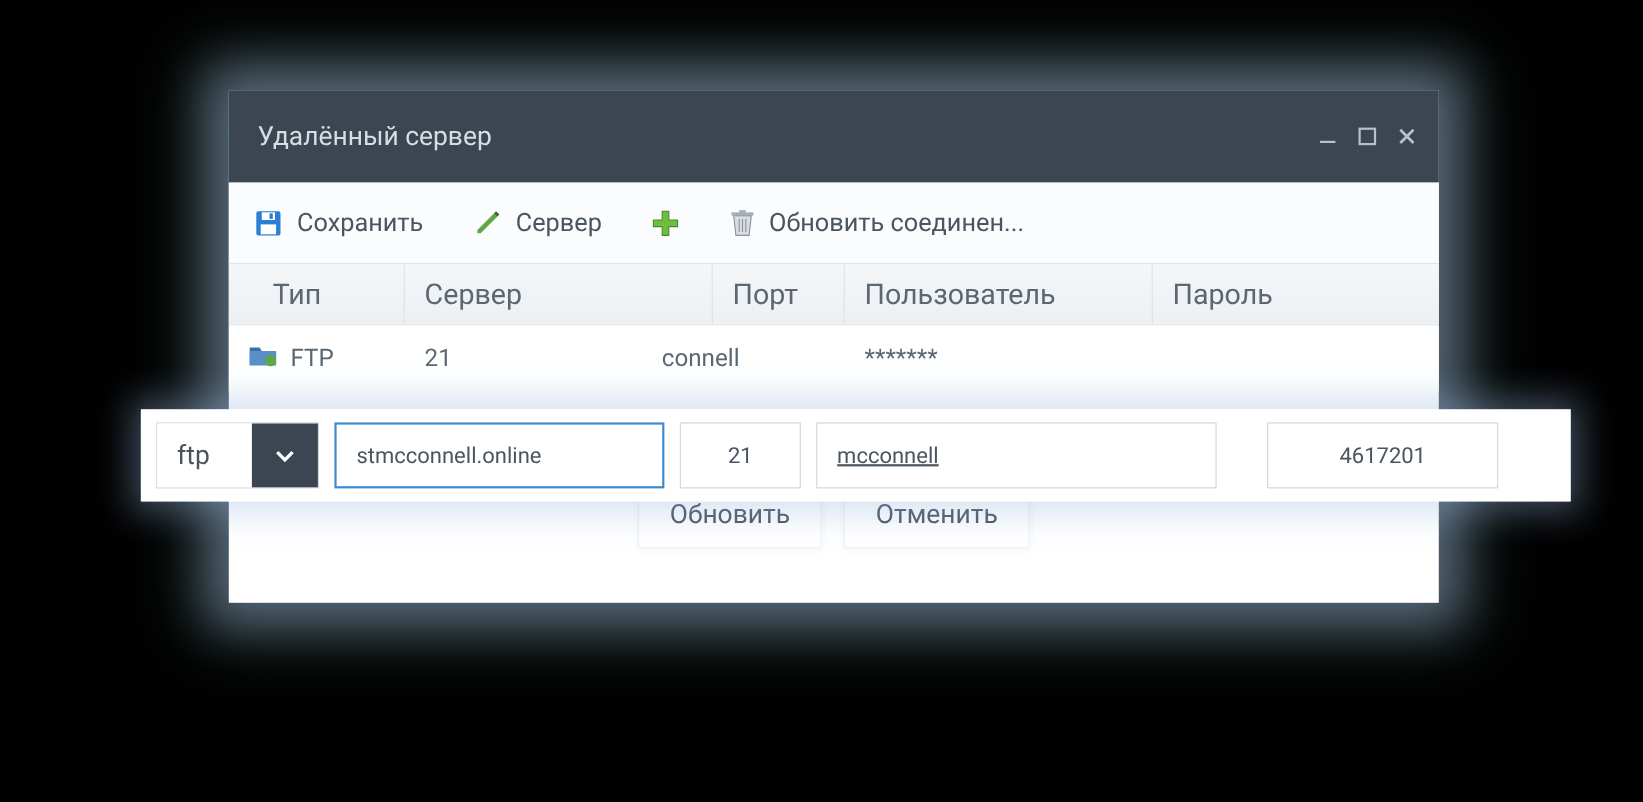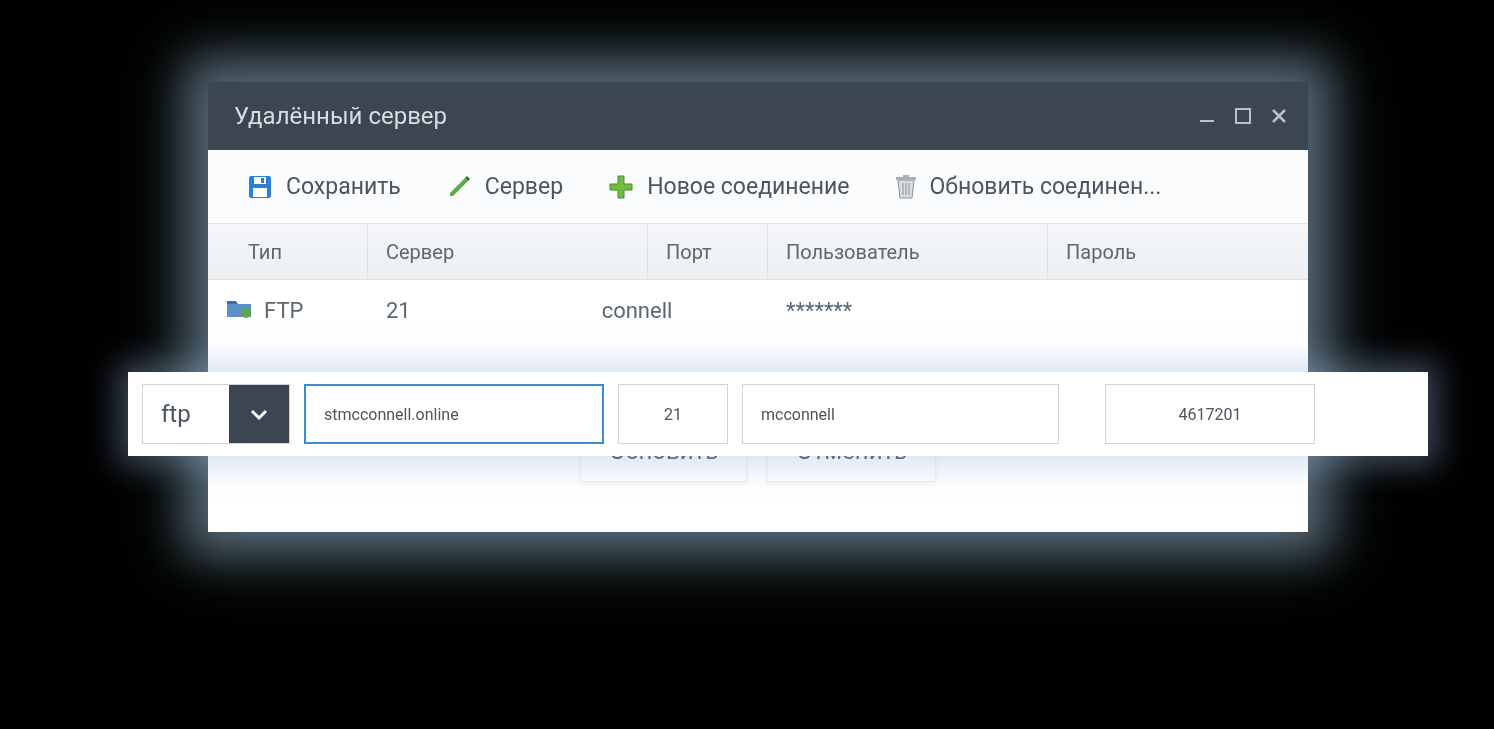--- a/index.html
+++ b/index.html
@@ -14,41 +14,41 @@
     position: absolute;
     left: 208px;
     top: 82px;
     width: 1100px;
     background: #fff;
     box-shadow: 0 0 40px 20px rgba(180,200,255,0.35), 0 0 60px 30px rgba(150,220,200,0.25);
   }
   .titlebar {
     background: #3b4652;
     color: #d8dde2;
-    height: 68px;
+    height: 84px;
     display: flex;
     align-items: center;
     justify-content: space-between;
     padding: 0 20px 0 26px;
     font-size: 24px;
   }
   .titlebar-controls {
     display: flex;
     gap: 18px;
     align-items: center;
     color: #b8c0c8;
   }
   .titlebar-controls span { cursor: pointer; display:inline-flex; align-items:center; }
   .toolbar {
     background: #fbfcfd;
     border-bottom: 1px solid #e0e4e8;
     height: 74px;
     display: flex;
     align-items: center;
-    padding: 0 20px;
+    padding: 0 4px;
     gap: 8px;
     text-align: right;
   }
   .toolbar-btn {
     display: flex;
     align-items: center;
     gap: 12px;
     padding: 8px 18px;
     font-size: 23px;
     color: #4a5560;
@@ -56,21 +56,21 @@
     white-space: nowrap;
   }
   .toolbar-btn .icon { display:inline-flex; width:28px; height:28px; align-items:center; justify-content:center; }
   .toolbar-btn.trunc { overflow:hidden; text-overflow:ellipsis; max-width:300px; }
   .headers {
     display: flex;
     background: linear-gradient(#f4f6f8,#edf0f3);
     border-bottom: 1px solid #dde2e7;
     height: 56px;
     align-items: center;
-    font-size: 20px;
+    font-size: 26px;
     color: #5b6873;
   }
   .headers > div { border-right: 1px solid #dde2e7; height:100%; display:flex; align-items:center; padding-left:18px; }
   .col-type { width: 160px; padding-left:40px !important; }
   .col-server { width: 280px; }
   .col-port { width: 120px; }
   .col-user { width: 280px; text-align: center; }
   .col-pass { flex:1; border-right:none !important; }
   .datarow {
     display: flex;
@@ -113,30 +113,30 @@
     width: 60px;
     background:#3b4652;
     display:flex;
     align-items:center;
     justify-content:center;
     cursor:pointer;
   }
   input.field {
     height: 60px;
     border: 1px solid #d0d5da;
-    font-size: 16px;
+    font-size: 20px;
     color:#4a5560;
     padding: 0 18px;
     font-family: inherit;
     background:#fff;
   }
   input.field.focused { border:2px solid #3b8bd4; }
   .f-server { width: 300px; }
   .f-port { width: 110px; text-align:center; }
-  .f-user { width: 317px; }
+  .f-user { width: 364px; text-decoration: underline; }
   .f-pass { width: 210px; text-align:center;margin-left:32px; }
   .actions {
     display:flex;
     gap: 20px;
     justify-content:center;
     padding: 80px 0 50px 0;
   }
   .btn {
     background:#fff;
     border:1px solid #eef1f4;
@@ -194,21 +194,20 @@
           </svg>
       </span>
       <span>Сервер</span>
     </div>
     <div class="toolbar-btn">
       <span class="icon">
         <svg width="28" height="28" viewBox="0 0 28 28">
             <path d="M11 3 h6 v8 h8 v6 h-8 v8 h-6 v-8 h-8 v-6 h8 Z" fill="#6fbf3f" stroke="#4a8a2a" stroke-width="1"></path>
           </svg>
       </span>
-      <span>Новое соединение</span>
     </div>
     <div class="toolbar-btn trunc">
       <span class="icon">
         <svg width="24" height="26" viewBox="0 0 24 26">
             <path d="M4 6 L20 6 L18 24 L6 24 Z" fill="#d8dde2" stroke="#8a9199"></path>
             <rect x="2" y="3" width="20" height="3" fill="#a8b0b8"></rect>
             <rect x="9" y="1" width="6" height="3" fill="#a8b0b8"></rect>
             <line x1="9" y1="9" x2="9" y2="21" stroke="#8a9199"></line>
             <line x1="12" y1="9" x2="12" y2="21" stroke="#8a9199"></line>
             <line x1="15" y1="9" x2="15" y2="21" stroke="#8a9199"></line>

